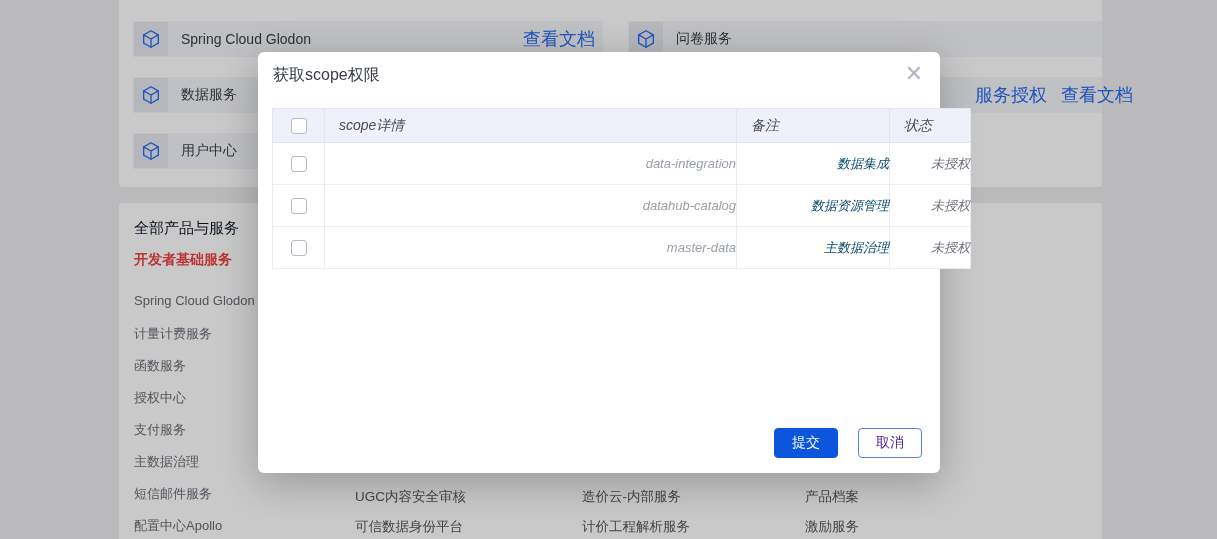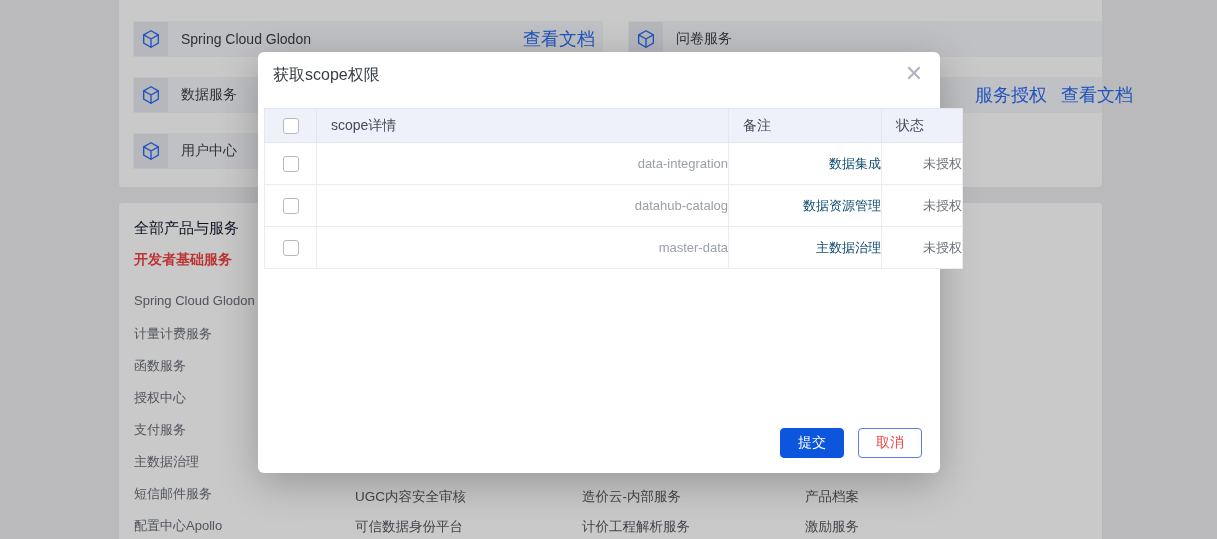--- a/index.html
+++ b/index.html
@@ -30,36 +30,36 @@
 
   
   .grid-link { position:absolute; font-size:13.5px; color:#54575e; white-space:nowrap; cursor:pointer; }
 
   
   .overlay { position:absolute; inset:0; background:rgba(0,0,0,0.21); z-index:10; }
   .modal { position:absolute; left:258px; top:52px; width:682px; height:421px; background:#ffffff; border-radius:6px; box-shadow:0 10px 40px rgba(0,0,0,0.25); z-index:20; }
   .modal-title { position:absolute; left:15px; top:13px; font-size:16px; color:#383d46; }
   .modal-close { position:absolute; right:14px; top:10px; width:24px; height:24px; display:flex; align-items:center; justify-content:center; font-size:22px; font-weight:300; color:#b2b6c2; cursor:pointer; line-height:1; }
 
-  table.scope-table { position:absolute; left:6px; top:56px; width:698px; border-collapse:collapse; table-layout:fixed; }
+  table.scope-table { position:absolute; left:14px; top:56px; width:698px; border-collapse:collapse; table-layout:fixed;font-style:italic; }
   .scope-table col.c0 { width:52px; } .scope-table col.c1 { width:412px; }
   .scope-table col.c2 { width:153px; } .scope-table col.c3 { width:81px; }
   .scope-table th { height:34px; background:#eef0fa; border:1px solid #e3e5ef; font-size:14px; font-weight:normal; color:#454b57; text-align:left; padding:0 0 0 14px; }
   .scope-table td { height:42px; border:1px solid #eaecf2; font-size:13px; text-align:right; padding:0 0 0 14px; background:#fff; }
   .scope-table .cb-cell { text-align:center; padding:0; }
   .td-scope  { color:#9aa0a8; }
   .td-remark { color:#0c4a6e; }
   .td-status { color:#6d727b; }
 
   .checkbox { display:inline-block; width:16px; height:16px; border:1px solid #b6b9c3; border-radius:3px; background:#fff; vertical-align:middle; cursor:pointer; }
 
-  .modal-footer { position:absolute; right:18px; bottom:15px; display:flex; gap:14px; }
+  .modal-footer { position:absolute; right:18px; bottom:15px; display:flex; gap:20px; }
   .btn { width:64px; height:30px; border-radius:4px; font-size:14px; display:flex; align-items:center; justify-content:center; cursor:pointer; font-family:inherit; }
   .btn-submit { background:#0b56dc; color:#ffffff; border:1px solid #0b56dc; }
-  .btn-cancel { background:#ffffff; color:#ef4444; border:1px solid #5c7de6; }
+  .btn-cancel { background:#ffffff; color:#4c1d95; border:1px solid #5c7de6; }
 
   .cube-icon { width:22px; height:22px; }
 </style>
 </head>
 <body>
 
 <div class="page">
 
   <div class="top-card">
 

